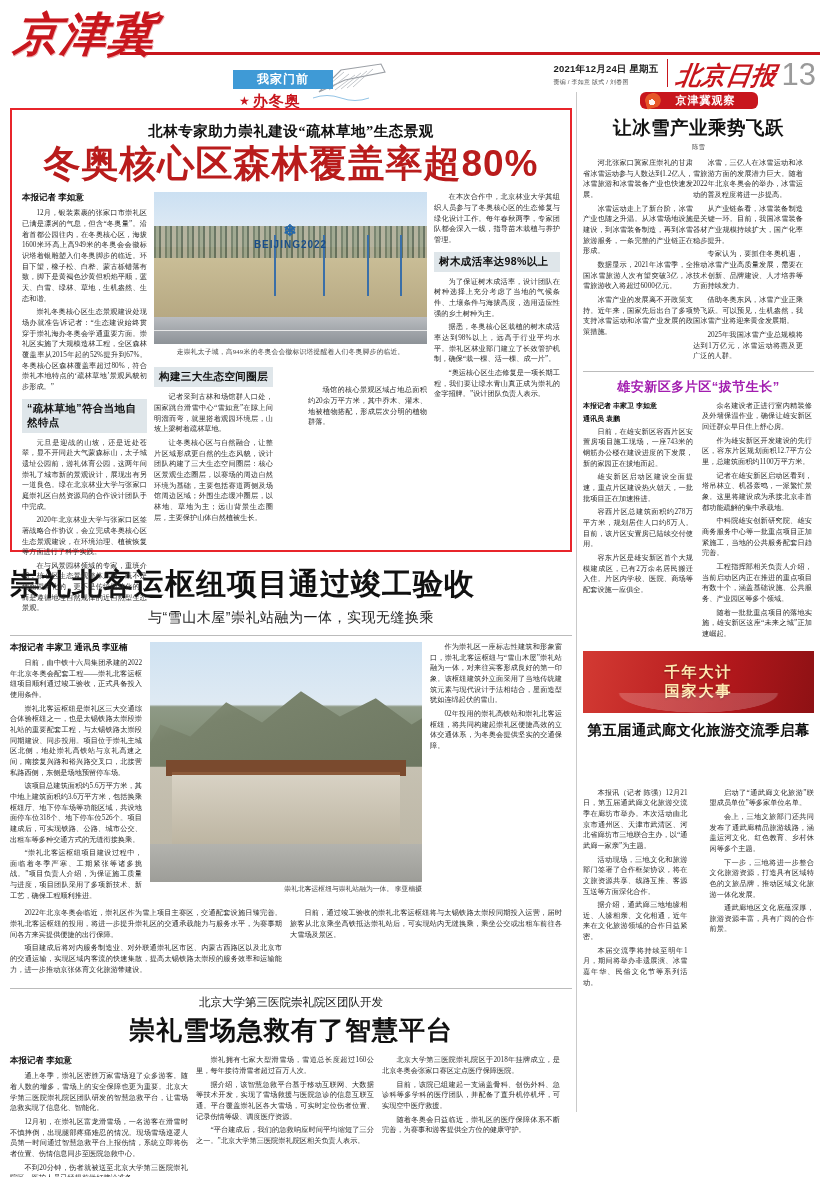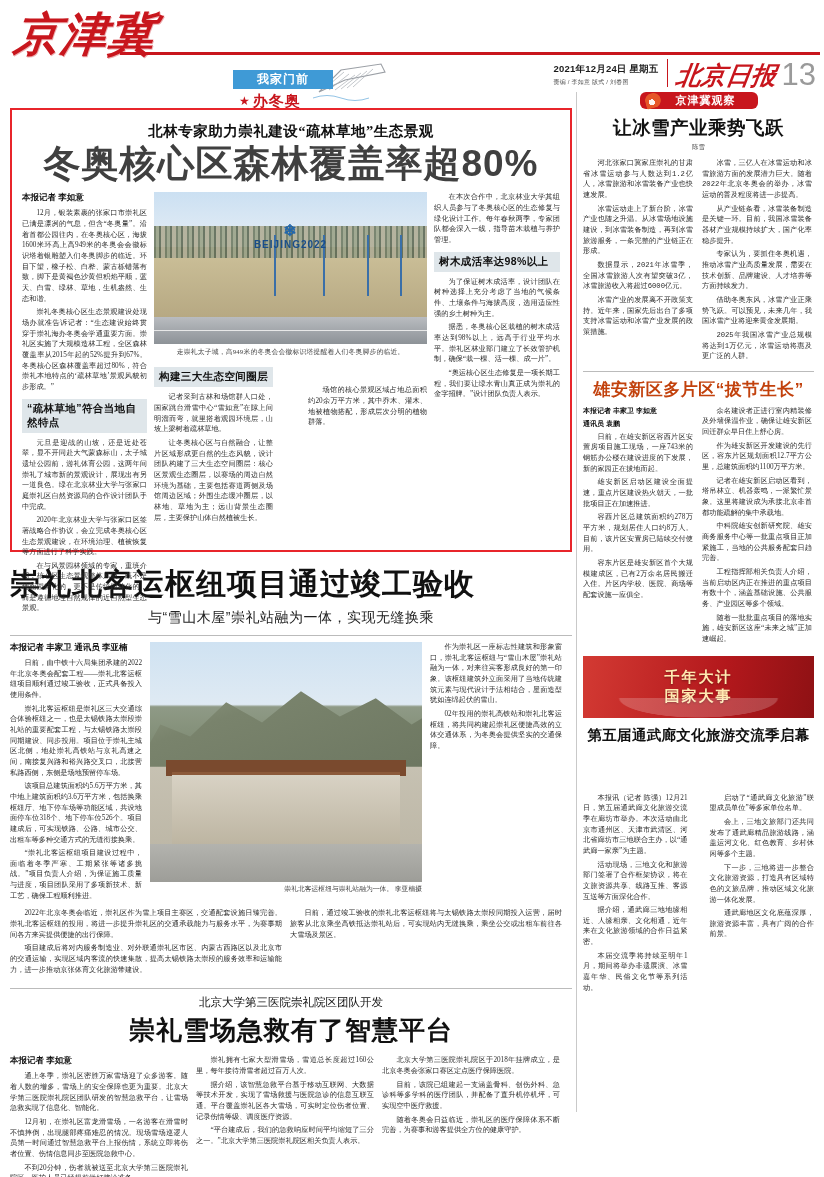--- a/index.html
+++ b/index.html
@@ -118,21 +118,21 @@
   .kicker {
     text-align: center;
     font-family: "Liberation Serif", serif;
     font-size: 14.5px; font-weight: bold; color: #111;
     letter-spacing: .5px;
     margin: 4px 0 2px 0;
   }
   .lead-headline {
     text-align: center;
     font-family: "Liberation Sans", sans-serif;
-    font-size: 37px; font-weight: bold; color: #404040;
+    font-size: 37px; font-weight: bold; color: #b91c1c;
     letter-spacing: 1px; line-height: 1.12;
     margin: 2px 0 8px 0;
   }
   .lead-body { display: flex; gap: 7px; }
   .col { font-family: "Liberation Serif", serif; }
   .byline {
     font-family: "Liberation Sans", sans-serif;
     font-size: 8.5px; font-weight: bold; color: #111;
     margin-bottom: 4px;
   }
@@ -246,21 +246,21 @@
     font-family:"Liberation Serif",serif;
     font-size:18.5px; font-weight:bold; color:#111; letter-spacing:.5px;
   }
   .side-author {
     text-align:center; font-family:"Liberation Sans",sans-serif;
     font-size:6.5px; color:#444; margin:3px 0 6px 0;
   }
   .side-h2 {
     text-align:center; margin:0 0 5px 0;
     font-family:"Liberation Sans",sans-serif;
-    font-size:17px; font-weight:bold; color:#c2410c; letter-spacing:.5px;
+    font-size:13px; font-weight:bold; color:#a21caf; letter-spacing:.5px;
   }
   .side-h3 {
     text-align:center; margin:0 0 5px 0;
     font-family:"Liberation Serif",serif;
     font-size:14.5px; font-weight:bold; color:#111; letter-spacing:.3px;
   }
   .side-byline {
     font-family:"Liberation Sans",sans-serif;
     font-size:7px; font-weight:bold; color:#111; margin-bottom:3px;
   }
@@ -450,32 +450,32 @@
   <div class="right-zone">
 
     <div class="obs-badge">
       <div class="flame"></div>
       <span>京津冀观察</span>
     </div>
 
     <h3 class="side-h1">让冰雪产业乘势飞跃</h3>
     <div class="side-author">陈雪</div>
 
-    <div style="display:flex; gap:9px;font-family:Liberation Mono, monospace;">
+    <div style="display:flex; ">
       <div style="width:110px;">
         <p class="para">河北张家口冀家庄崇礼的甘肃省冰雪运动参与人数达到1.2亿人，冰雪旅游和冰雪装备产业也快速发展。</p>
         <p class="para">冰雪运动走上了新台阶，冰雪产业也随之升温。从冰雪场地设施建设，到冰雪装备制造，再到冰雪旅游服务，一条完整的产业链正在形成。</p>
         <p class="para">数据显示，2021年冰雪季，全国冰雪旅游人次有望突破3亿，冰雪旅游收入将超过6000亿元。</p>
         <p class="para">冰雪产业的发展离不开政策支持。近年来，国家先后出台了多项支持冰雪运动和冰雪产业发展的政策措施。</p>
       </div>
       <div style="width:110px;">
         <p class="para">冰雪，三亿人在冰雪运动和冰雪旅游方面的发展潜力巨大。随着2022年北京冬奥会的举办，冰雪运动的普及程度将进一步提高。</p>
         <p class="para">从产业链条看，冰雪装备制造是关键一环。目前，我国冰雪装备器材产业规模持续扩大，国产化率稳步提升。</p>
         <p class="para">专家认为，要抓住冬奥机遇，推动冰雪产业高质量发展，需要在技术创新、品牌建设、人才培养等方面持续发力。</p>
-        <p class="para">借助冬奥东风，冰雪产业正乘势飞跃。可以预见，未来几年，我国冰雪产业将迎来黄金发展期。</p>
+        <p class="para">借助冬奥东风，冰雪产业正乘势飞跃。可以预见，生机盎然，我国冰雪产业将迎来黄金发展期。</p>
         <p class="para">2025年我国冰雪产业总规模将达到1万亿元，冰雪运动将惠及更广泛的人群。</p>
       </div>
     </div>
 
     <div class="hr-thin"></div>
 
     <h3 class="side-h2">雄安新区多片区“拔节生长”</h3>
     <div style="display:flex; gap:9px;">
       <div style="width:110px;">
         <div class="side-byline">本报记者 丰家卫 李如意</div>

